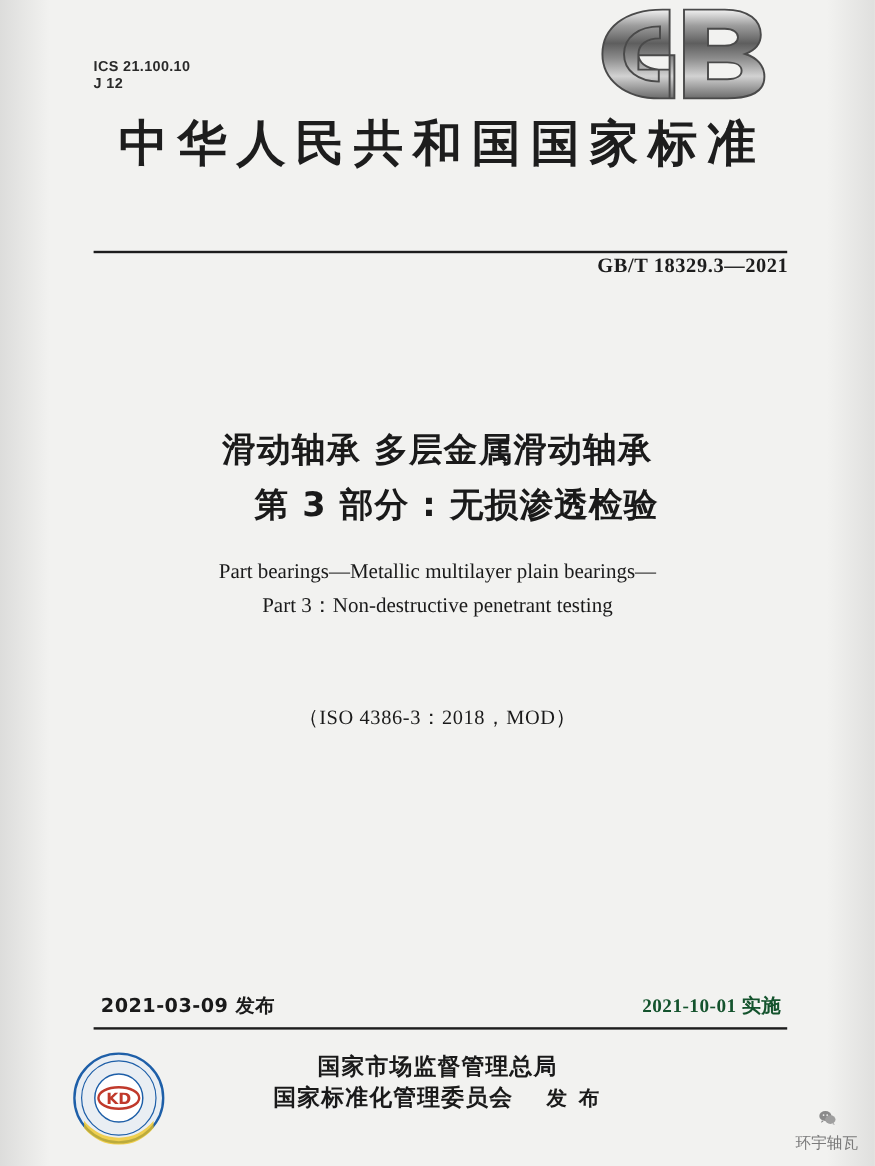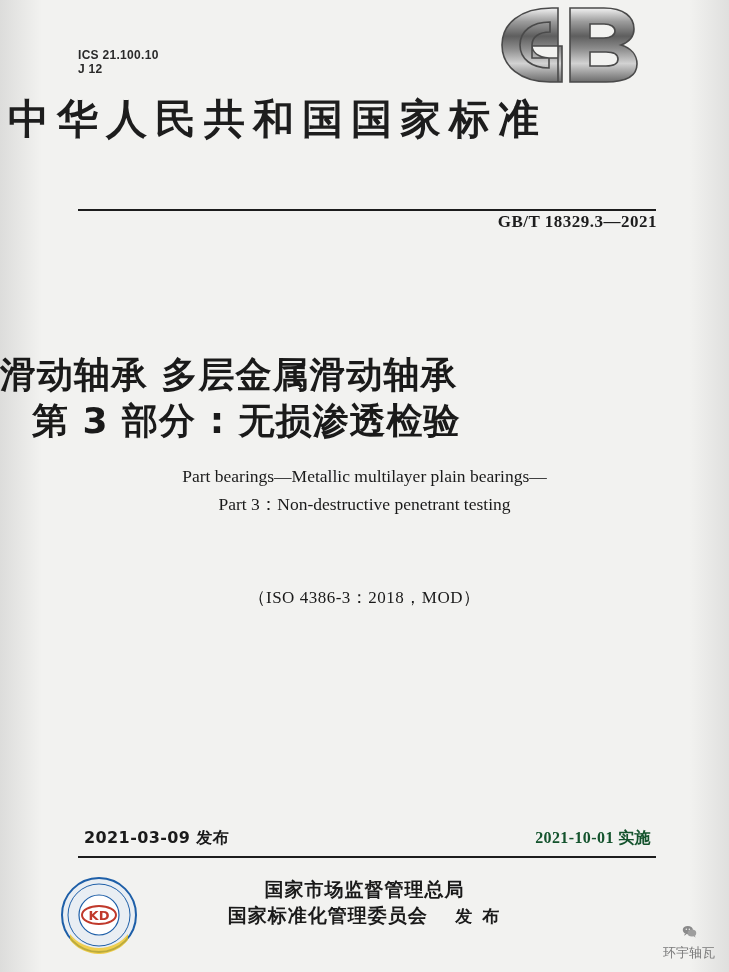--- a/index.html
+++ b/index.html
@@ -47,21 +47,21 @@
     top: 2px;
     left: 492px;
     width: 150px;
     height: 85px;
   }
   .cn-title {
     position: absolute;
     top: 92px;
     left: 0;
     width: 729px;
-    text-align: left;
+    text-align: center;
     font-family: "DejaVu Sans", "Liberation Sans", sans-serif;
     font-size: 41px;
     font-weight: 700;
     letter-spacing: 8px;
     color: #1d1d1d;
     text-indent: 8px;
   }
   .std-number {
     position: absolute;
     top: 168px;
@@ -81,22 +81,23 @@
     background: #1d1d1d;
   }
   .rule-top { top: 209px; }
   .rule-bottom { top: 856px; height: 2px; }
 
   .doc-title-cn {
     position: absolute;
     top: 352px;
     left: 0;
     width: 729px;
-    font-family: "DejaVu Sans", "Liberation Sans", sans-serif;
-    font-size: 36px;
+    text-align: center;
+    font-family: "DejaVu Sans", "Liberation Sans", sans-serif;
+    font-size: 28px;
     font-weight: 700;
     color: #1a1a1a;
     line-height: 46px;
     letter-spacing: 1px;
   }
   .doc-title-cn .line2 {
     letter-spacing: 1px;
     margin-left: 32px;
   }
   .doc-title-en {

